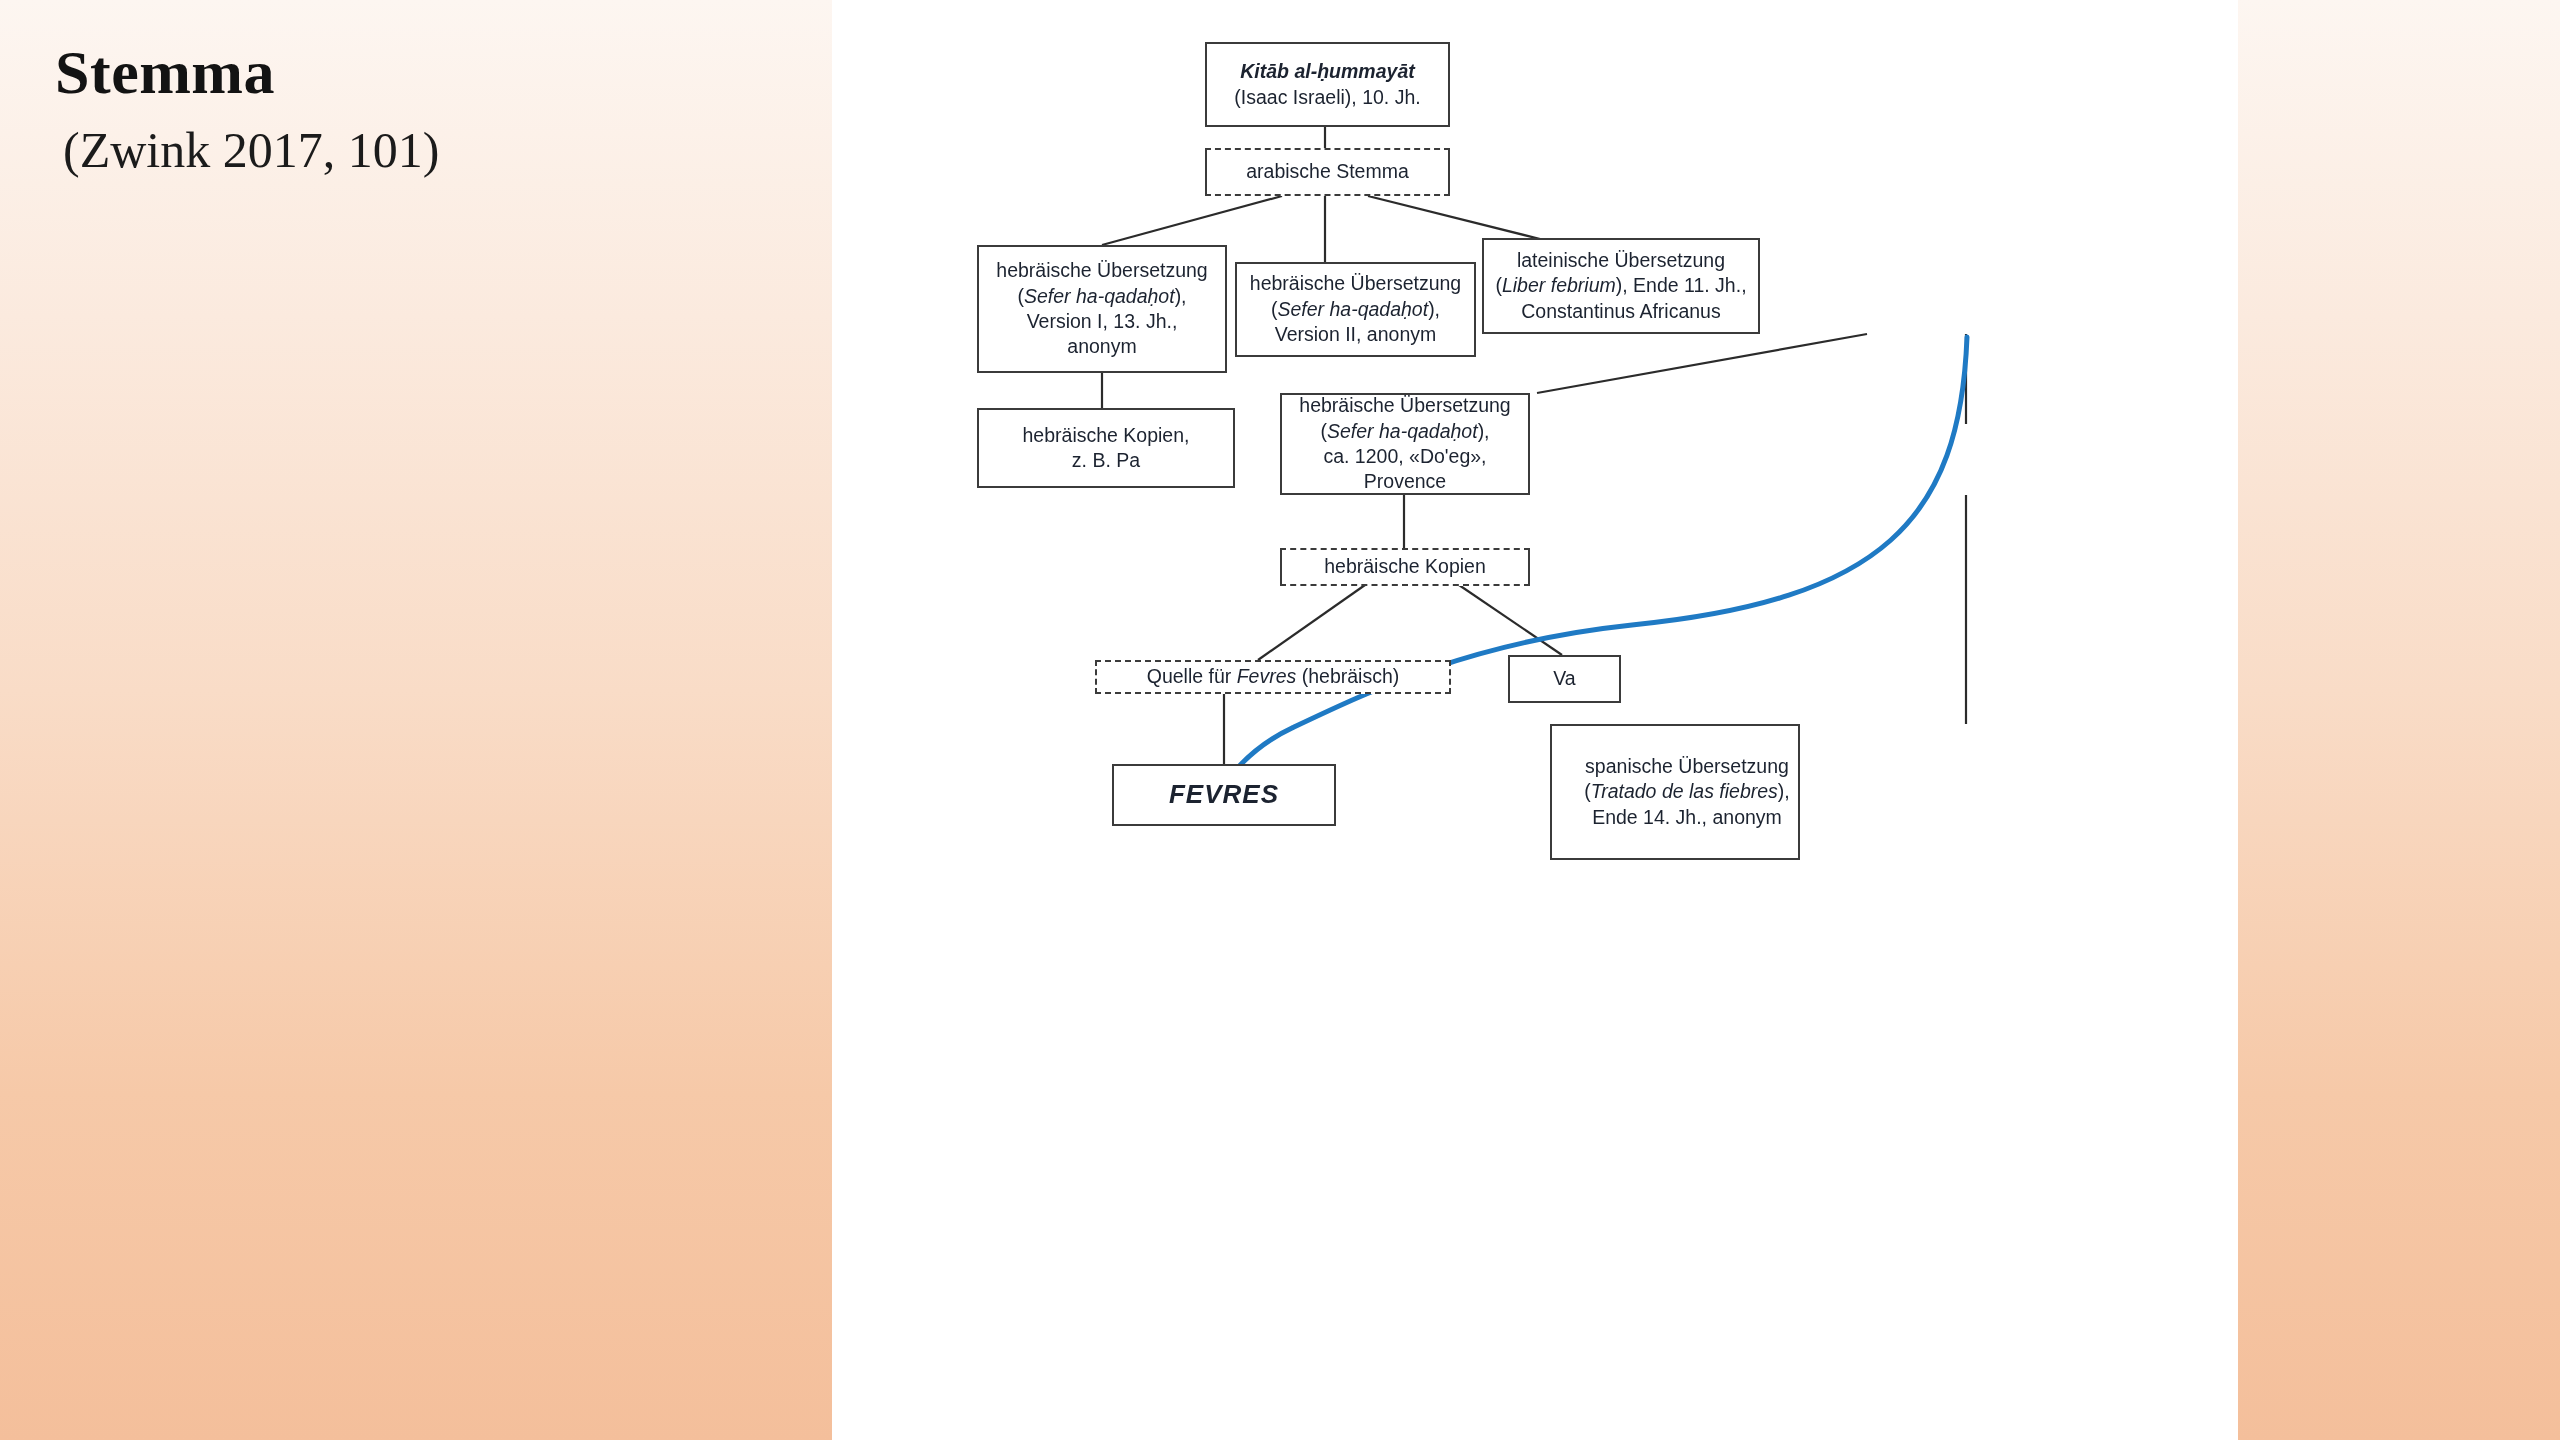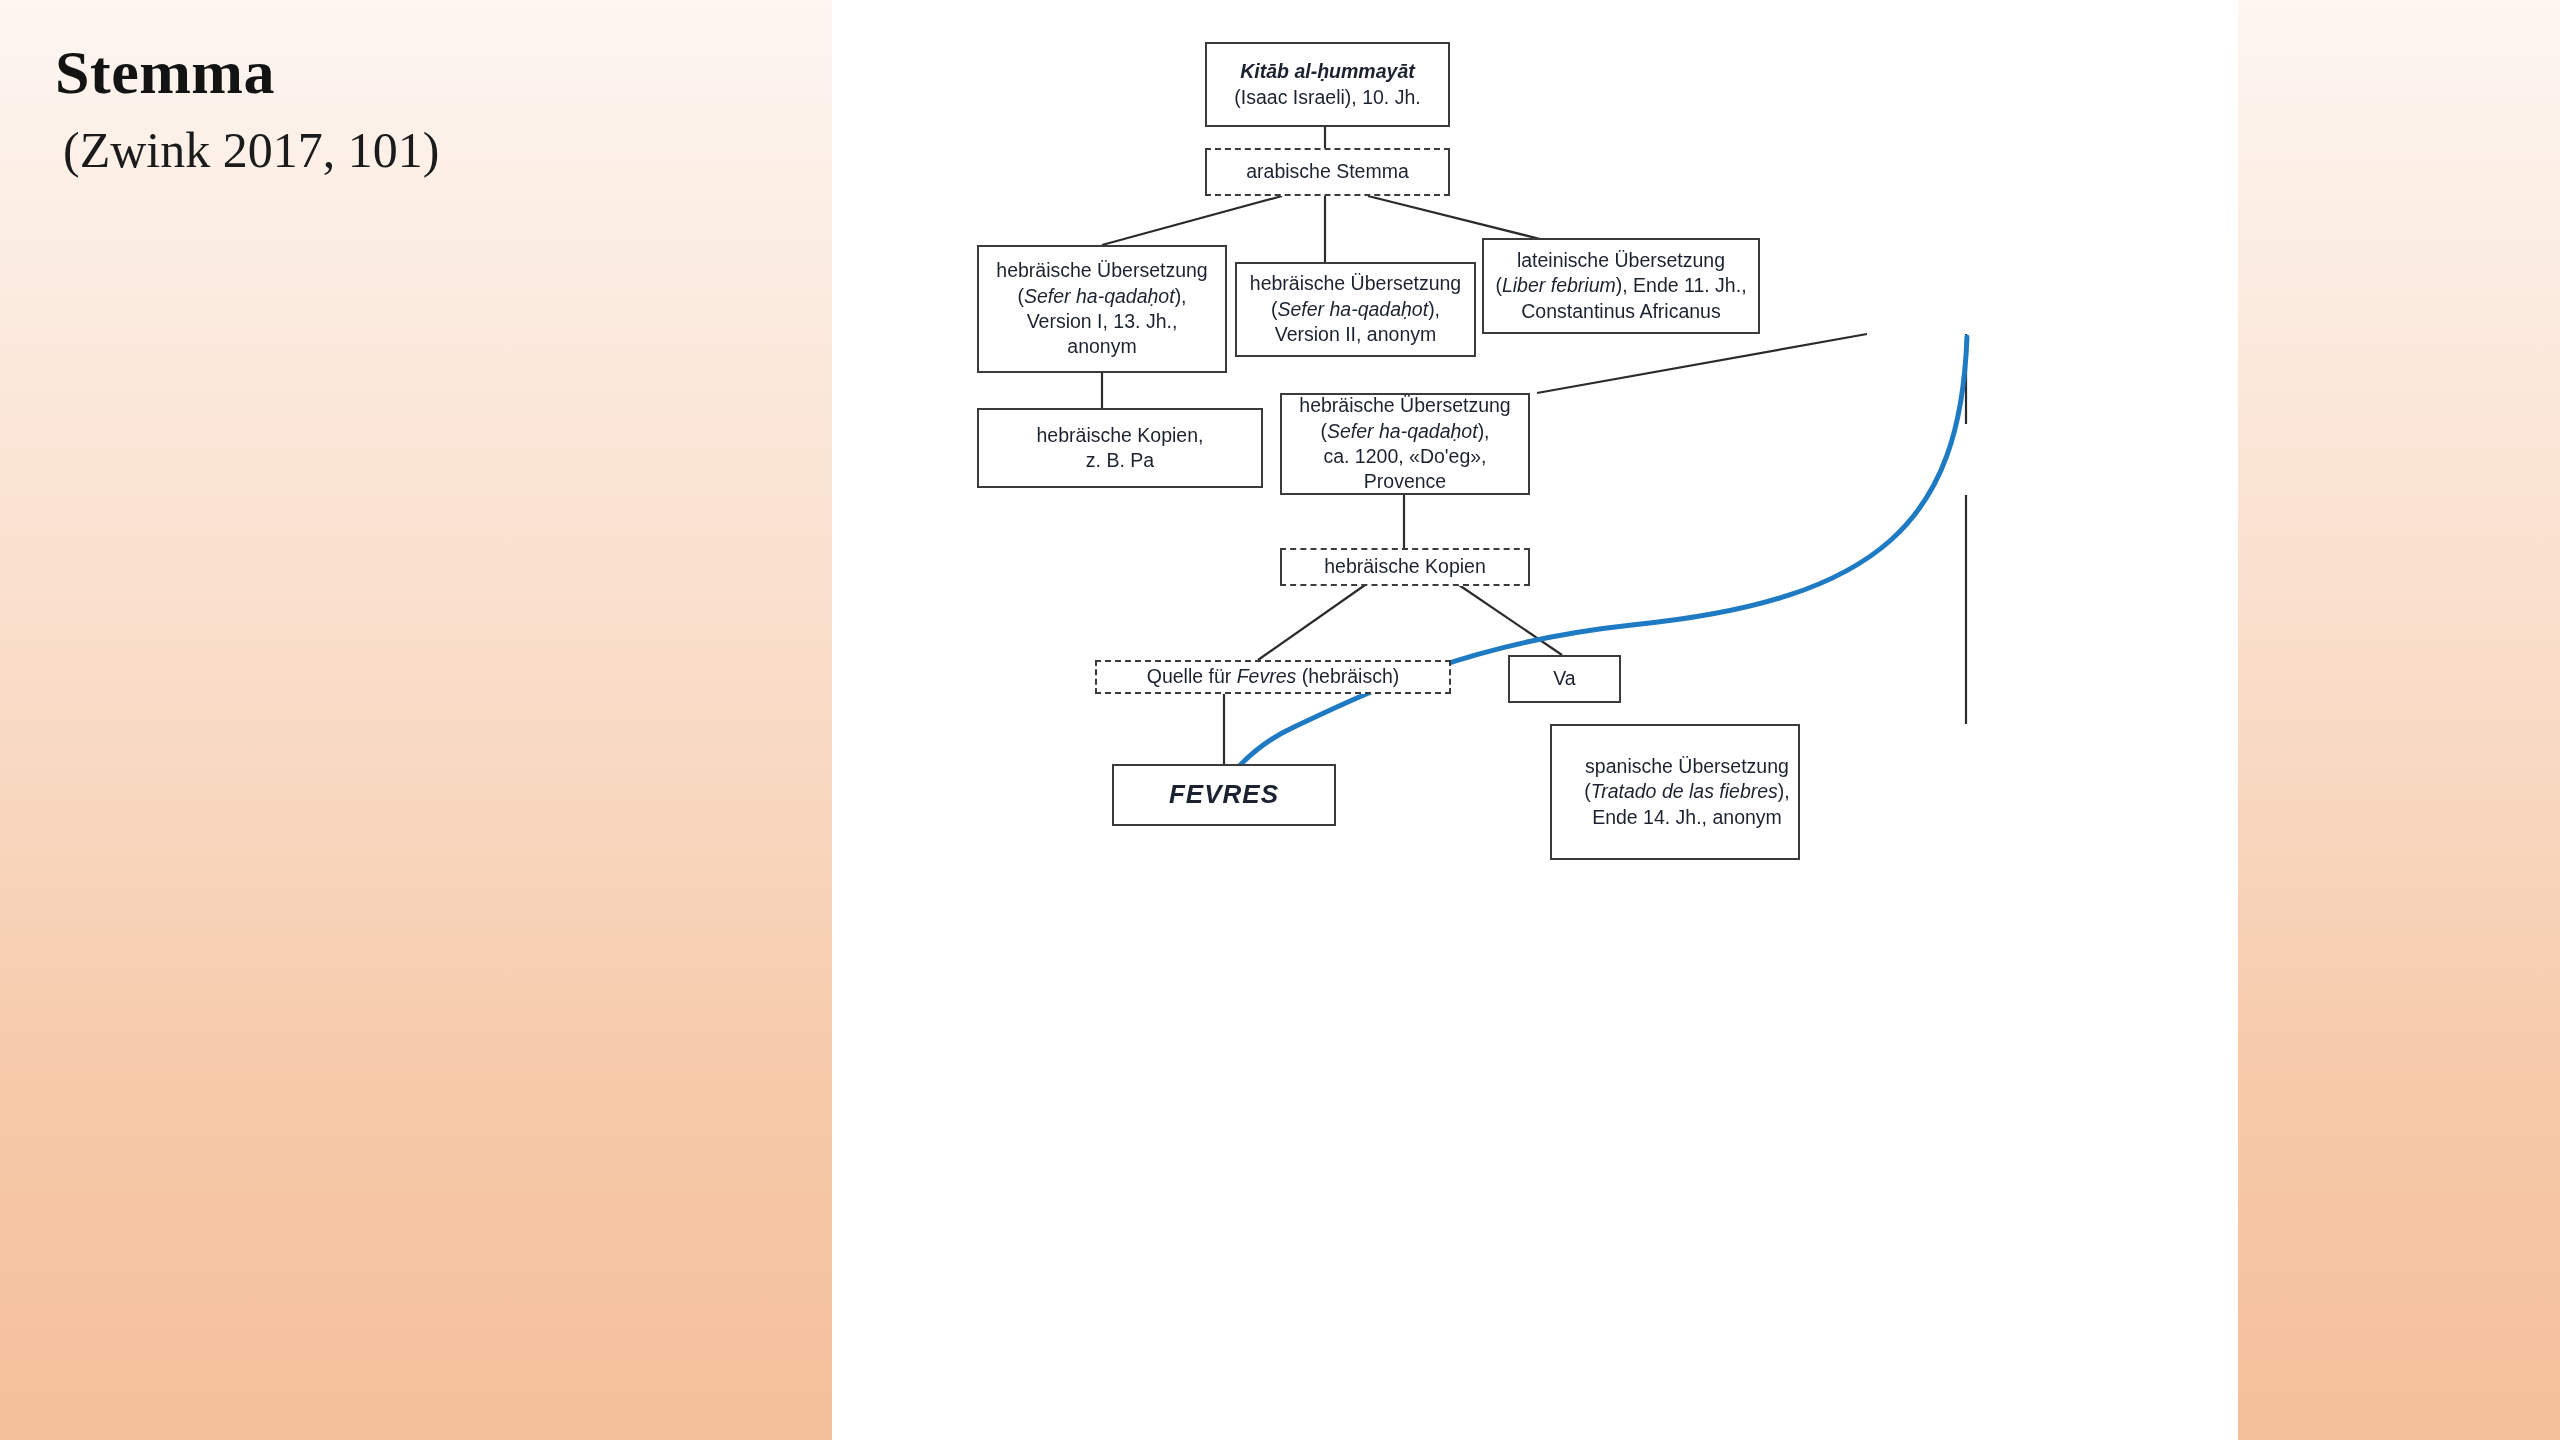--- a/index.html
+++ b/index.html
@@ -104,21 +104,21 @@
       </div>
 
       <div class="node solid" style="left:403px;top:262px;width:241px;height:95px;">
         <div>hebräische Übersetzung<br>(<i>Sefer ha-qadaḥot</i>),<br>Version II, anonym</div>
       </div>
 
       <div class="node solid" style="left:650px;top:238px;width:278px;height:96px;position:absolute;">
         <div>lateinische Übersetzung<br>(<i>Liber febrium</i>), Ende 11. Jh.,<br>Constantinus Africanus</div>
       </div>
 
-      <div class="node solid" style="left:145px;top:408px;width:286px;height:80px;">
+      <div class="node solid" style="left:145px;top:408px;width:258px;height:80px;">
         <div>hebräische Kopien,<br>z. B. Pa</div>
       </div>
 
       <div class="node solid" style="left:448px;top:393px;width:250px;height:102px;">
         <div>hebräische Übersetzung<br>(<i>Sefer ha-qadaḥot</i>),<br>ca. 1200, «Do'eg»,<br>Provence</div>
       </div>
 
 
       <div class="node dash-tb" style="left:448px;top:548px;width:250px;height:38px;">
         <div>hebräische Kopien</div>

